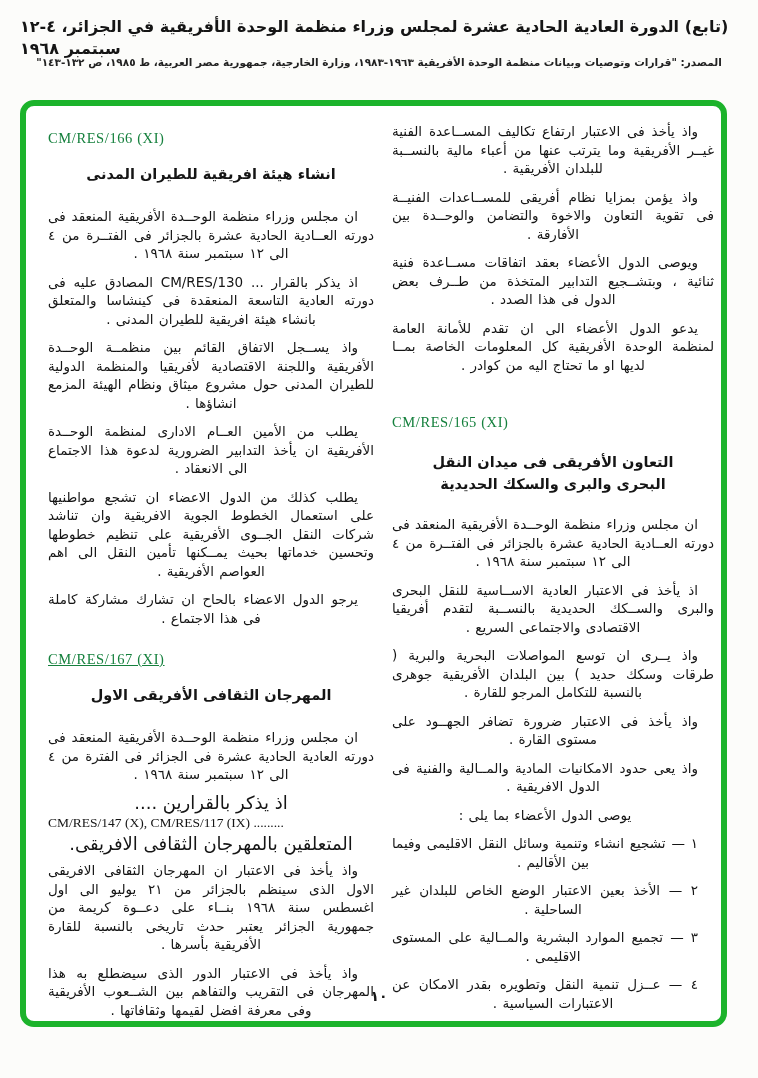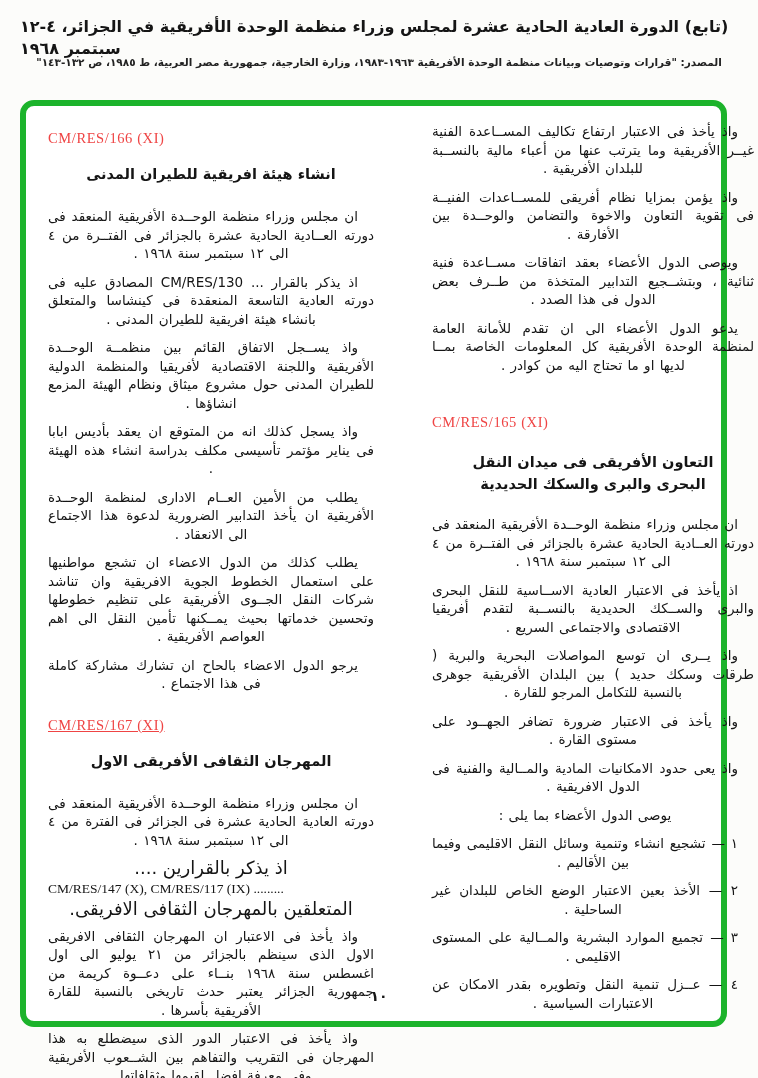--- a/index.html
+++ b/index.html
@@ -24,26 +24,26 @@
   }
   .frame {
     position:absolute; left:20px; top:100px;
     width:707px; height:927px;
     border:6px solid #1cb32b;
     border-radius:14px;
     background:#fff;
   }
   .col { position:absolute; direction:rtl; }
   .col-left  { left:48px;  top:130px; width:326px; }
-  .col-right { left:392px; top:122px; width:322px;margin-left:40px; }
+  .col-right { left:392px; top:122px; width:322px; }
   .code {
     direction:ltr; text-align:left;
     font-family:"Liberation Serif", serif;
     font-size:14.5px; letter-spacing:0.6px;
-    color:#ef4444;
+    color:#15803d;
   }
   .para {
     font-size:13.5px; line-height:18.5px;
     text-align:justify; text-align-last:center;
     text-indent:16px;
     margin-bottom:10px;
     word-spacing:1px;
   }
   .h-ar {
     font-weight:bold; font-size:14.5px; line-height:22px;
@@ -74,21 +74,20 @@
 <div class="hdr2">المصدر: "قرارات وتوصيات وبيانات منظمة الوحدة الأفريقية ١٩٦٣-١٩٨٣، وزارة الخارجية، جمهورية مصر العربية، ط ١٩٨٥، ص ١٣٢-١٤٣"</div>
 
 <div class="frame" style="border-color: rgb(28, 179, 43);"></div>
 
 <div class="col col-left">
   <div class="code mb16">CM/RES/166 (XI)</div>
   <div class="h-ar mb22">انشاء هيئة افريقية للطيران المدنى</div>
   <p class="para">ان مجلس وزراء منظمة الوحــدة الأفريقية المنعقد فى دورته العــادية الحادية عشرة بالجزائر فى الفتــرة من ٤ الى ١٢ سبتمبر سنة ١٩٦٨ .</p>
   <p class="para">اذ يذكر بالقرار ... CM/RES/130 المصادق عليه فى دورته العادية التاسعة المنعقدة فى كينشاسا والمتعلق بانشاء هيئة افريقية للطيران المدنى .</p>
   <p class="para">واذ يســجل الاتفاق القائم بين منظمــة الوحــدة الأفريقية واللجنة الاقتصادية لأفريقيا والمنظمة الدولية للطيران المدنى حول مشروع ميثاق ونظام الهيئة المزمع انشاؤها .</p>
-  <p class="para">واذ يسجل كذلك انه من المتوقع ان يعقد بأديس ابابا فى يناير مؤتمر تأسيسى مكلف بدراسة انشاء هذه الهيئة .</p>
   <p class="para">يطلب من الأمين العــام الادارى لمنظمة الوحــدة الأفريقية ان يأخذ التدابير الضرورية لدعوة هذا الاجتماع الى الانعقاد .</p>
   <p class="para">يطلب كذلك من الدول الاعضاء ان تشجع مواطنيها على استعمال الخطوط الجوية الافريقية وان تناشد شركات النقل الجــوى الأفريقية على تنظيم خطوطها وتحسين خدماتها بحيث يمــكنها تأمين النقل الى اهم العواصم الأفريقية .</p>
   <p class="para">يرجو الدول الاعضاء بالحاح ان تشارك مشاركة كاملة فى هذا الاجتماع .</p>
   <div class="code mt24 mb16">CM/RES/167 (XI)</div>
   <div class="h-ar mb22">المهرجان الثقافى الأفريقى الاول</div>
   <p class="para">ان مجلس وزراء منظمة الوحــدة الأفريقية المنعقد فى دورته العادية الحادية عشرة فى الجزائر فى الفترة من ٤ الى ١٢ سبتمبر سنة ١٩٦٨ .</p>
   <div class="line-center">اذ يذكر بالقرارين ....</div>
   <div class="line-ltr">CM/RES/147 (X), CM/RES/117 (IX) .........</div>
   <div class="line-center mb8">المتعلقين بالمهرجان الثقافى الافريقى.</div>
   <p class="para">واذ يأخذ فى الاعتبار ان المهرجان الثقافى الافريقى الاول الذى سينظم بالجزائر من ٢١ يوليو الى اول اغسطس سنة ١٩٦٨ بنــاء على دعــوة كريمة من جمهورية الجزائر يعتبر حدث تاريخى بالنسبة للقارة الأفريقية بأسرها .</p>

